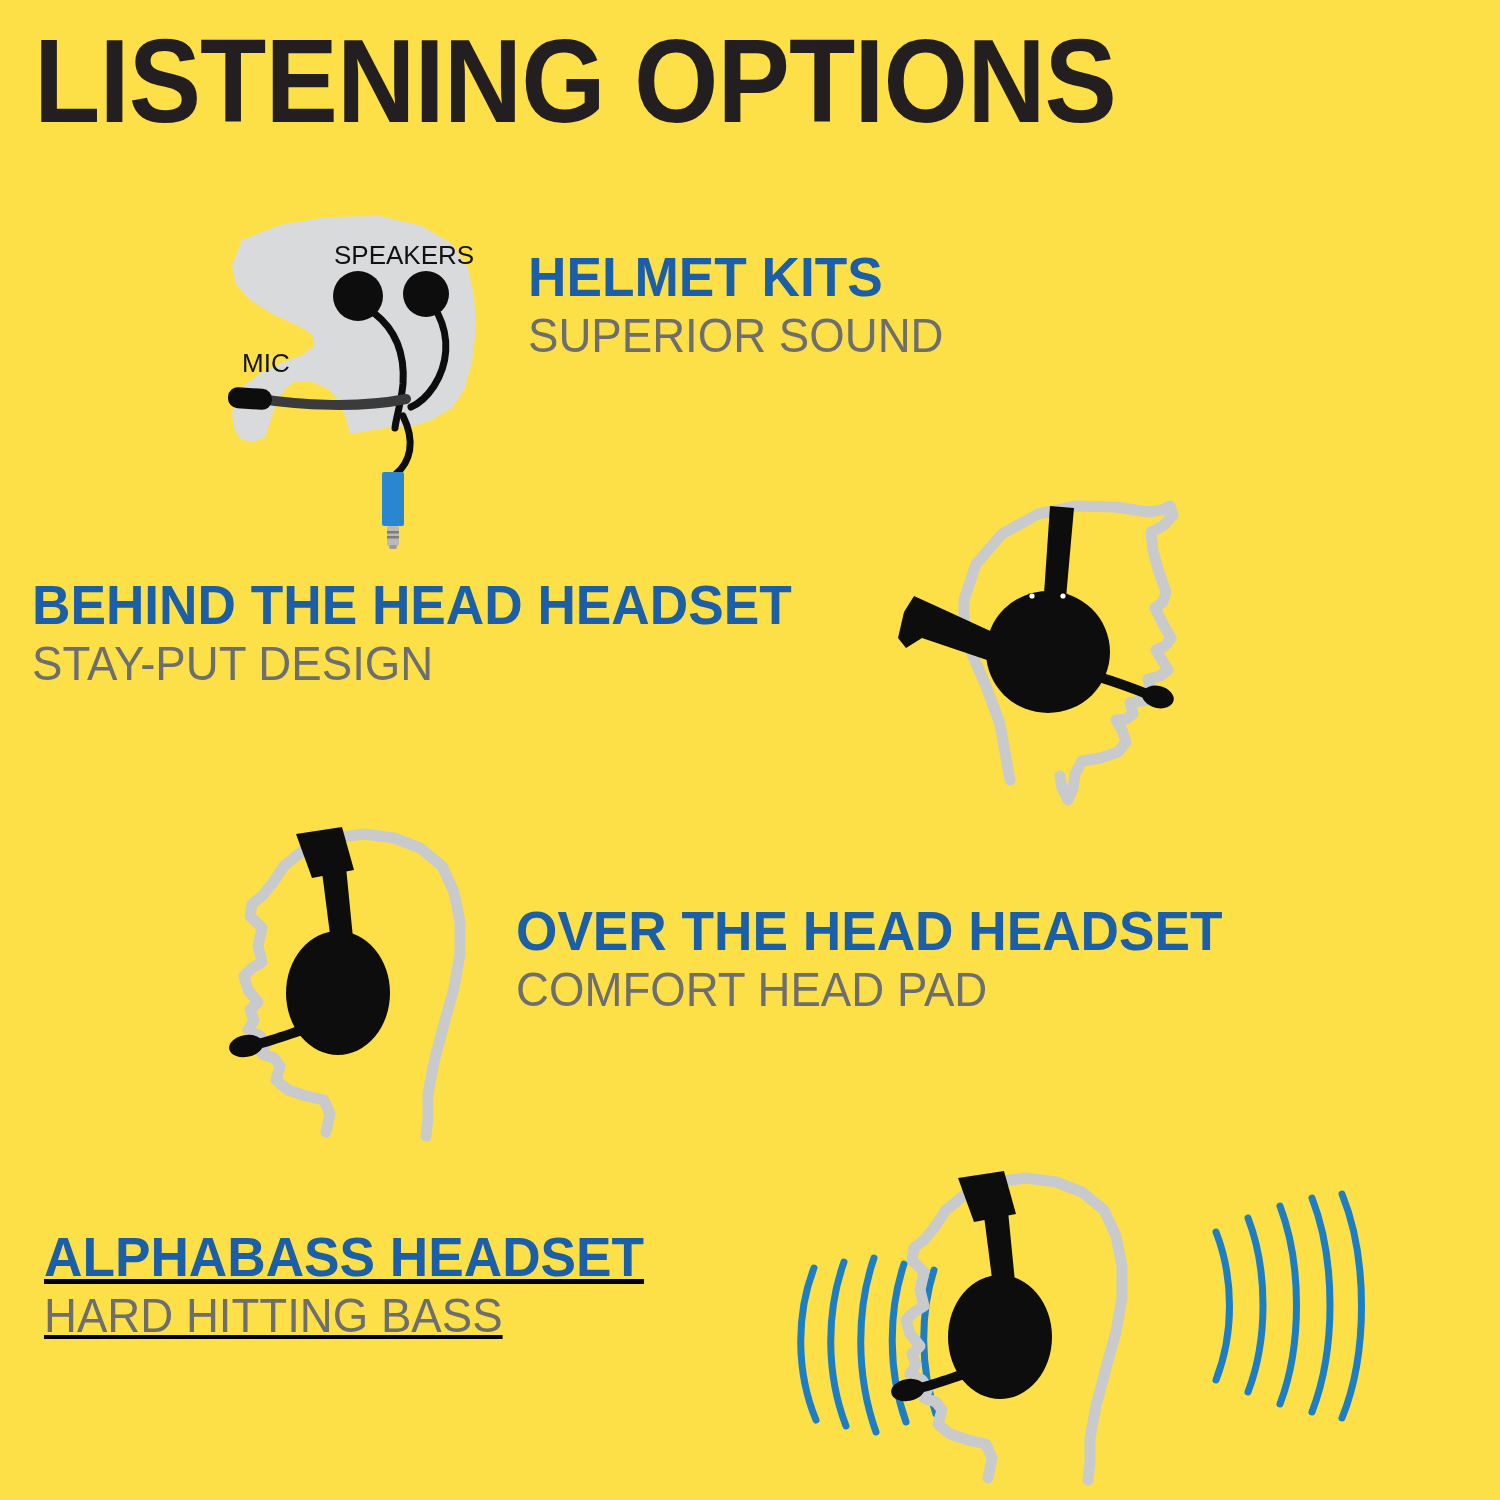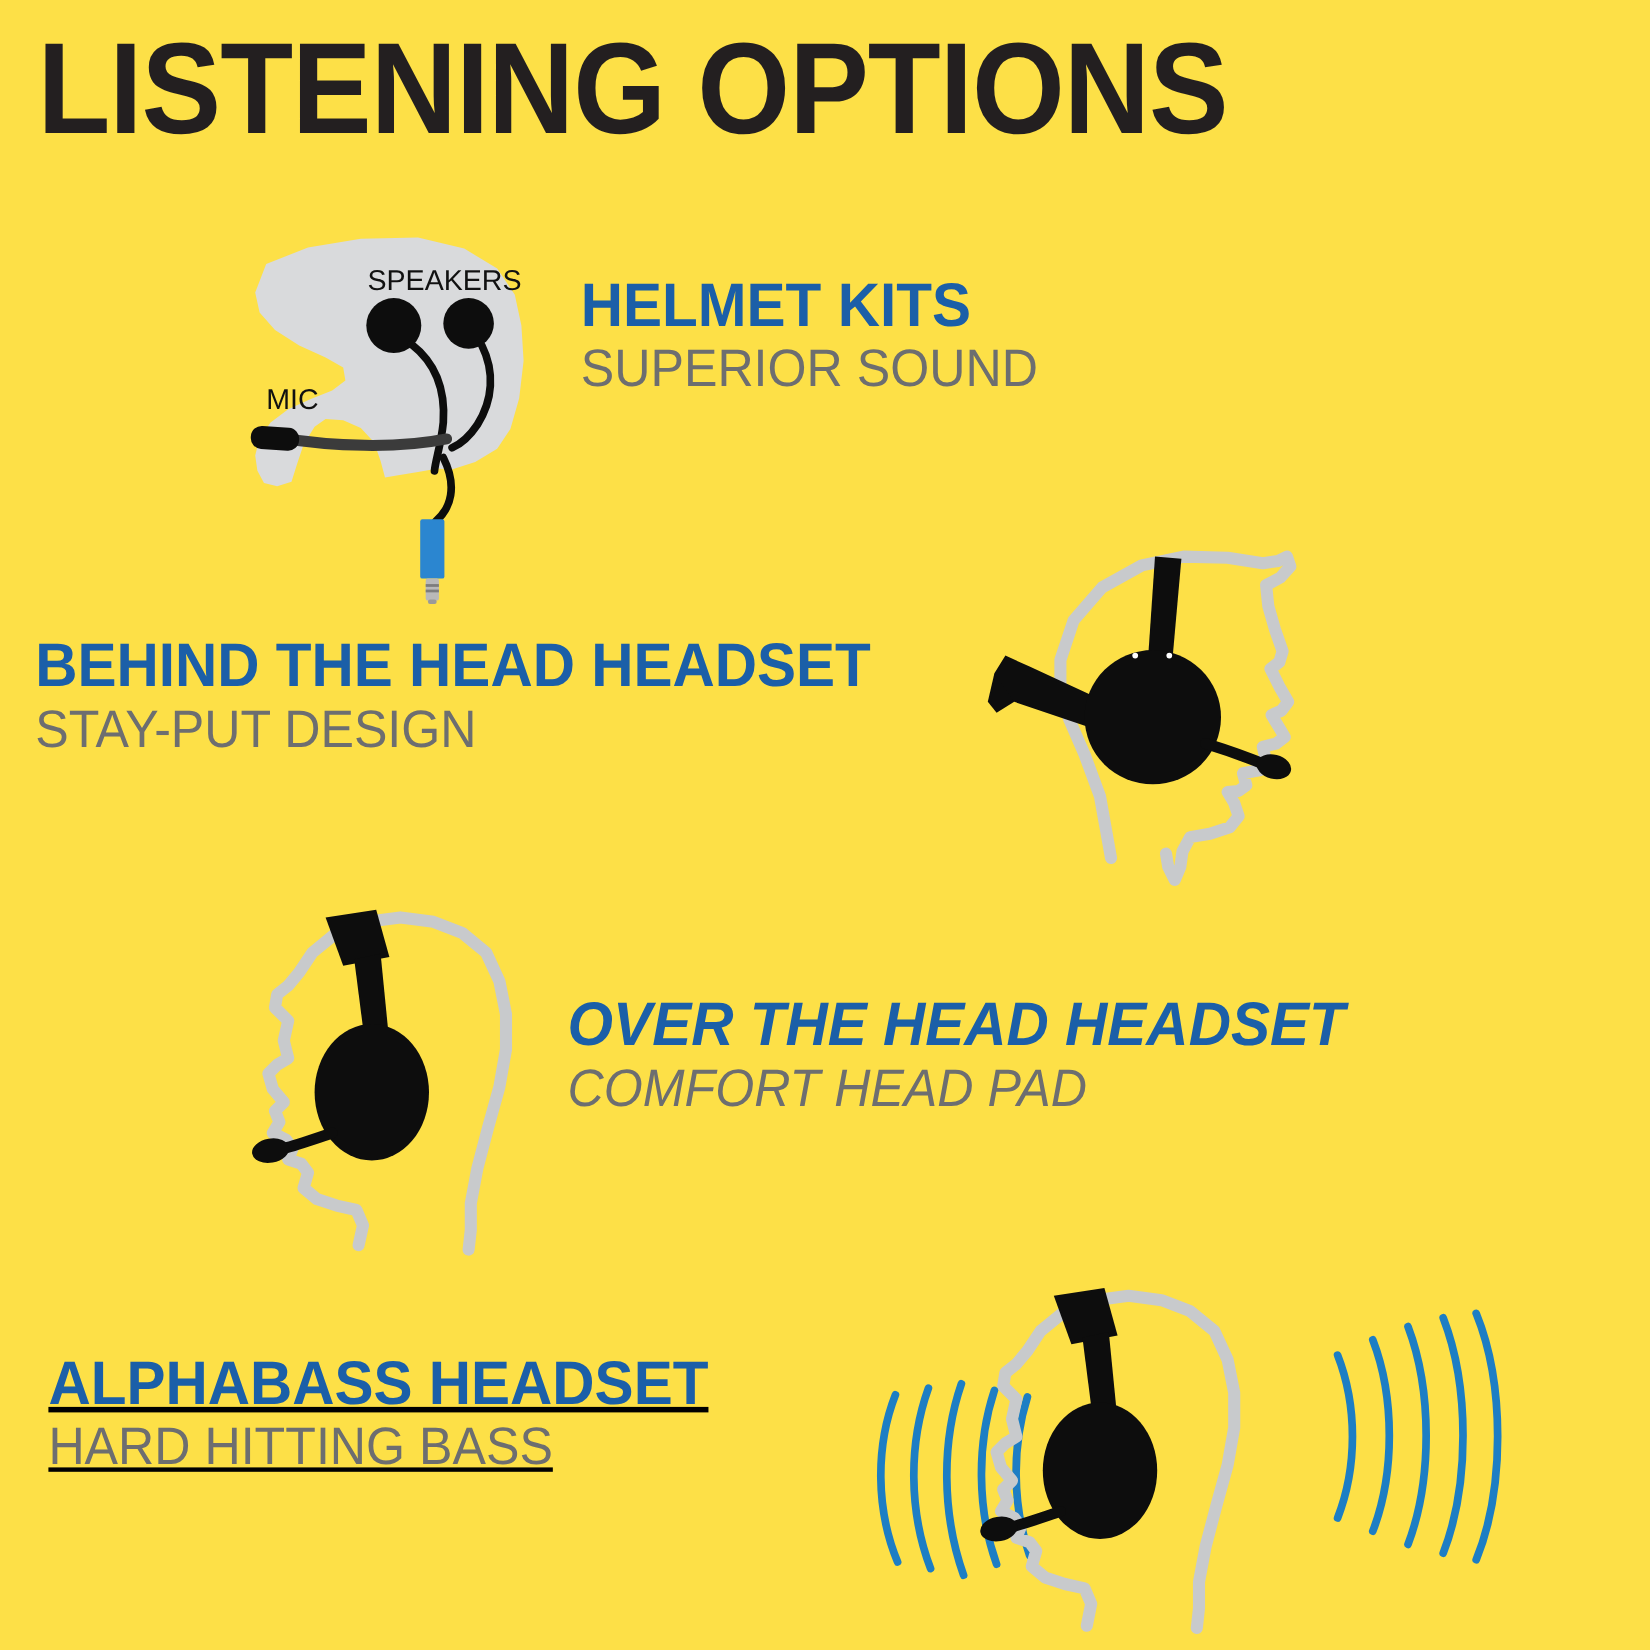--- a/index.html
+++ b/index.html
@@ -54,21 +54,21 @@
     color: #6d6e70;
     margin-top: 6px;
     transform: scaleX(0.95);
     transform-origin: left top;
     white-space: nowrap;
   }
 
   
   #block-helmet        { left: 508px; top: 248px; margin-left: 20px; }
   #block-behind        { left: 32px;  top: 576px; }
-  #block-over          { left: 516px; top: 902px; font-style: italic; }
+  #block-over          { left: 516px; top: 902px; }
   #block-alphabass     { left: 44px;  top: 1228px; text-decoration: underline; }
 
   
   .art { position: absolute; }
   #art-helmet    { left: 210px; top: 196px;  width: 320px; height: 360px; text-align: right; }
   #art-behind    { left: 860px; top: 488px;  width: 400px; height: 340px; }
   #art-over      { left: 188px; top: 818px;  width: 360px; height: 335px; }
   #art-alpha     { left: 782px; top: 1118px; width: 580px; height: 370px; }
 
   .art svg { display: block; width: 100%; height: 100%; overflow: visible; }

